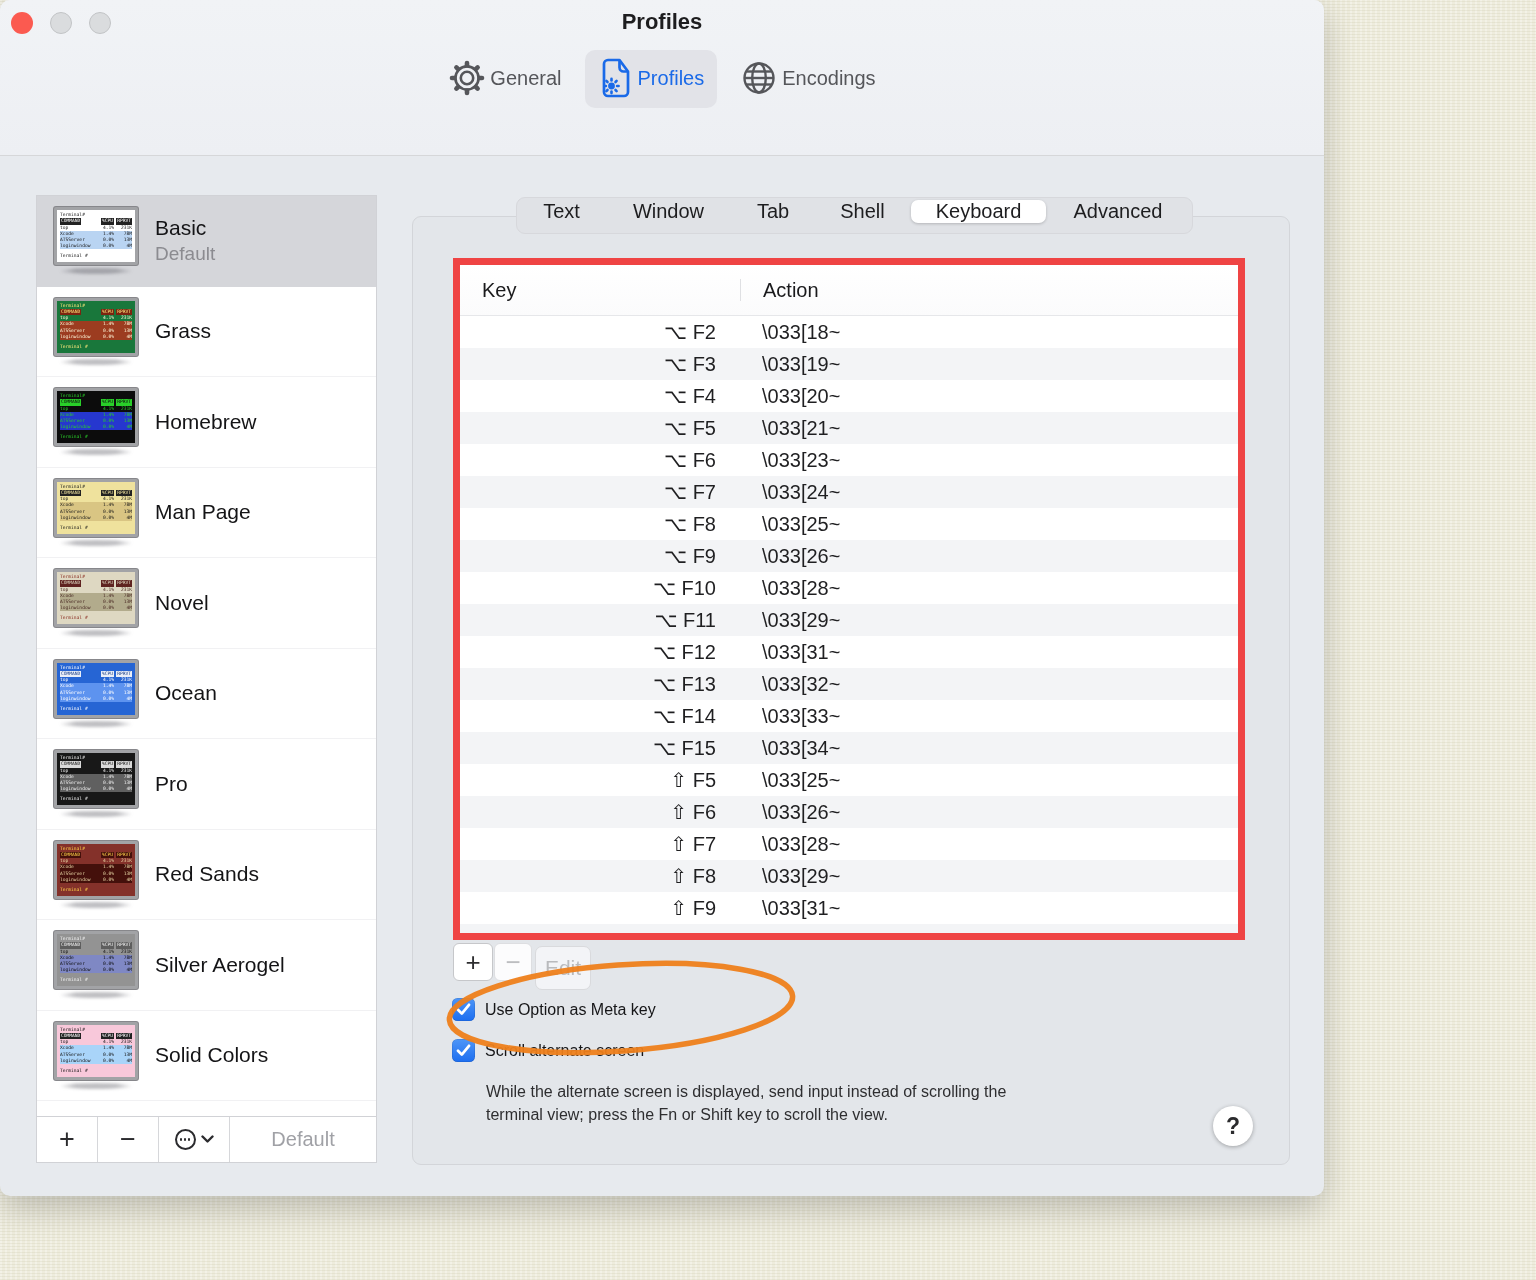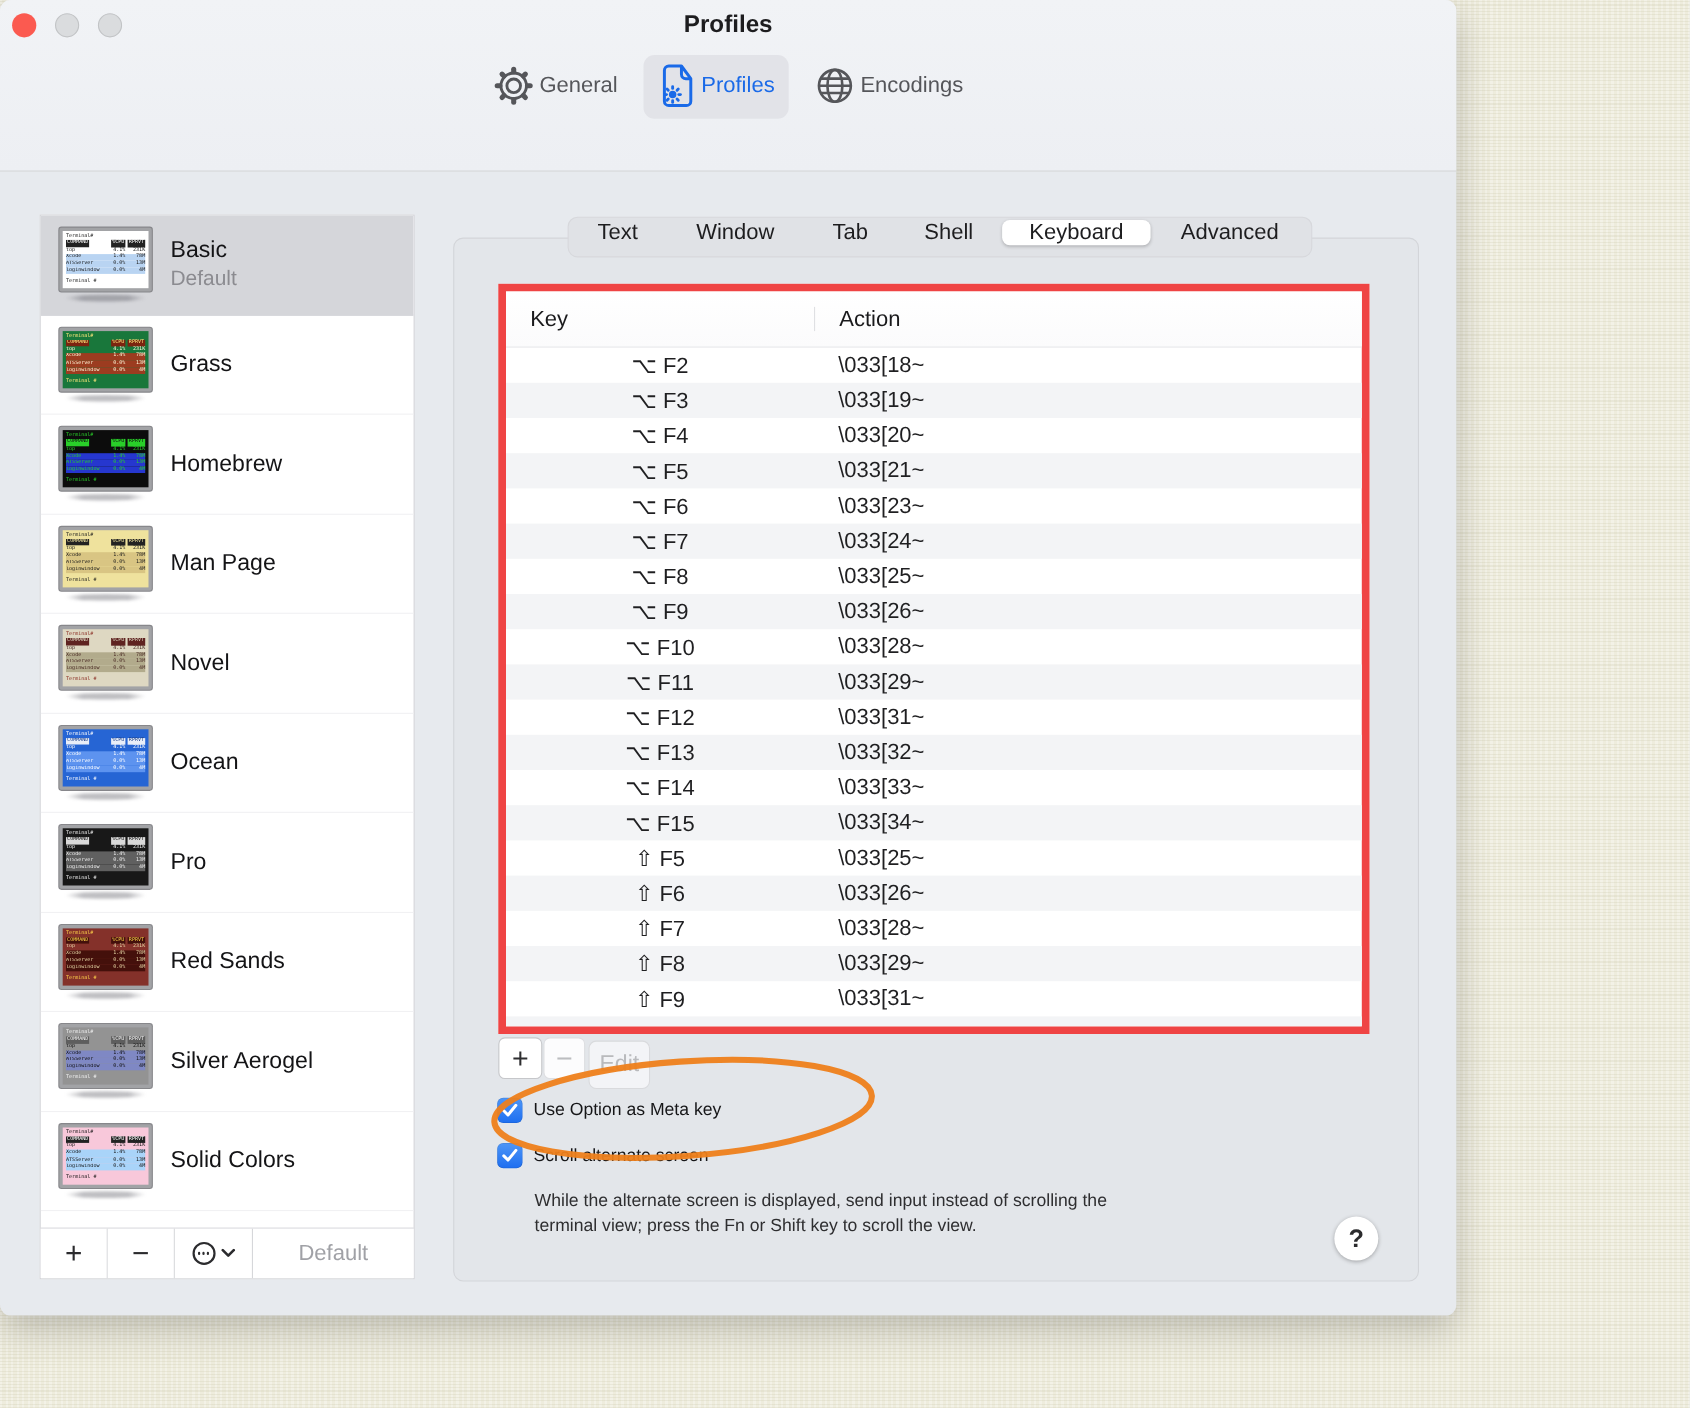--- a/index.html
+++ b/index.html
@@ -82,21 +82,21 @@
   .key-table{position:absolute;left:453px;top:258px;width:792px;background:#fff;
     border:7px solid #ef4444;box-sizing:border-box;}
   .kt-header{height:50px;display:flex;align-items:center;position:relative;
     background:linear-gradient(#ffffff,#fbfbfc);border-bottom:1px solid #e6e7ea;
     font-size:20px;color:#1a1a1c;}
   .kt-header .hkey{width:280px;padding-left:22px;box-sizing:border-box;}
   .kt-header .haction{padding-left:23px;}
   .kt-colsep{position:absolute;left:280px;top:14px;bottom:14px;width:1px;background:#dfe0e3;}
   .kt-row{height:32px;display:flex;align-items:center;font-size:20px;color:#1f1f21;}
   .kt-row:nth-child(even){background:#f3f4f6;}
-  .kt-row .ckey{width:280px;text-align:center;padding-right:24px;box-sizing:border-box;white-space:pre;padding-left:24px;}
+  .kt-row .ckey{width:280px;text-align:right;padding-right:24px;box-sizing:border-box;white-space:pre;padding-left:24px;}
   .kt-row .caction{flex:1;padding-left:22px;}
   .kt-bottom-sliver{height:9px;background:#f3f4f6;}
   
   .btn{position:absolute;display:flex;align-items:center;justify-content:center;
     box-sizing:border-box;border-radius:6px;}
   .add-key{left:453px;top:943px;width:40px;height:38px;background:#ffffff;
     border:1px solid #c6c7ca;font-size:26px;font-weight:300;color:#2e2e30;}
   .remove-key{left:494px;top:943px;width:38px;height:38px;background:#fcfcfd;
     border:1px solid #dddee1;font-size:26px;font-weight:300;color:#bcbdc0;}
   .edit-key{left:535px;top:946px;width:56px;height:44px;background:rgba(252,252,253,.65);

